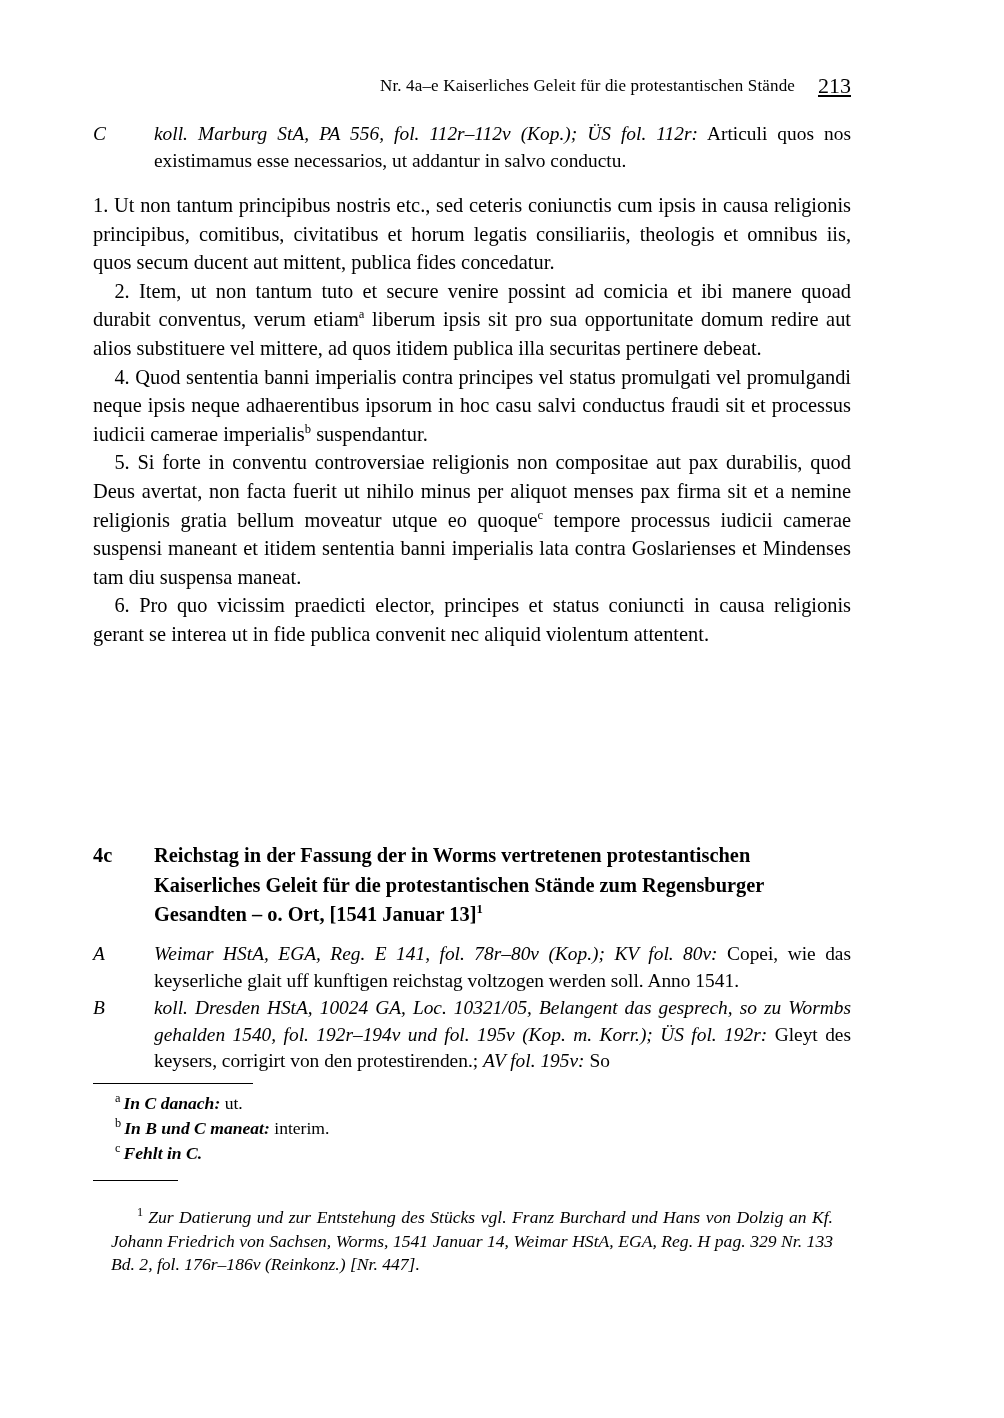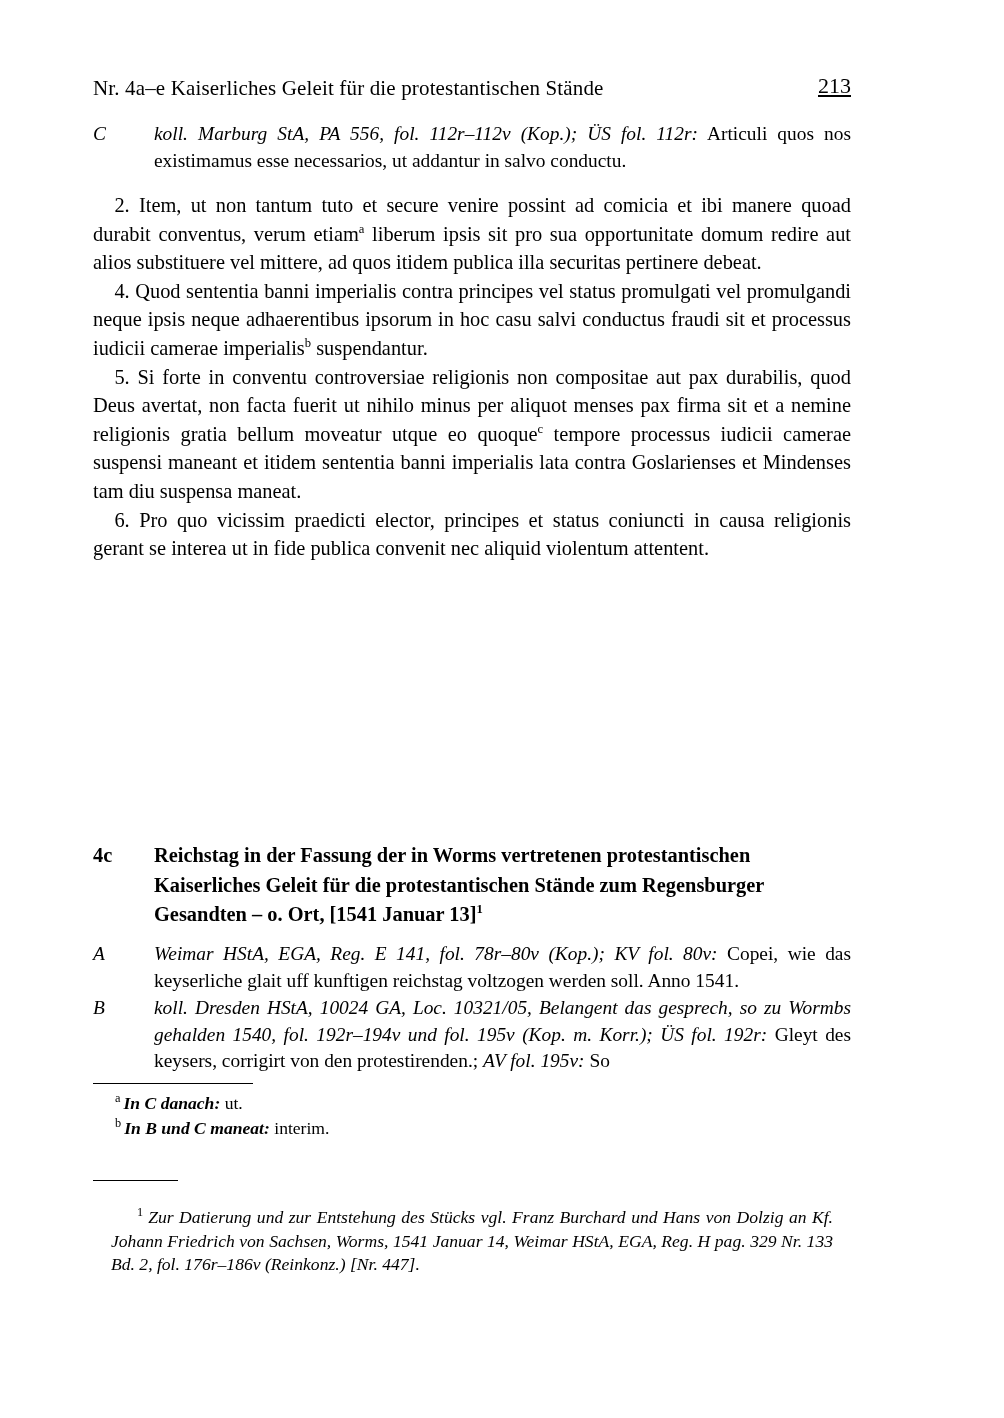--- a/index.html
+++ b/index.html
@@ -25,25 +25,25 @@
   
   .runhead {
     position: absolute;
     left: 93px;
     top: 76px;
     width: 758px;
     height: 26px;
   }
   .runhead-title {
     position: absolute;
-    left: 0;
+    left: 12px;
     top: 0;
     width: 690px;
-    text-align: left;
-    font-size: 21px;
+    text-align: right;
+    font-size: 17px;
     letter-spacing: 0.15px;
     white-space: nowrap;
   }
   .runhead-pageno {
     position: absolute;
     right: 0;
     top: -3px;
     font-size: 22px;
     text-decoration: underline;
   }
@@ -173,20 +173,21 @@
     <div class="runhead-title">Nr. 4a–e Kaiserliches Geleit für die protestantischen Stände</div>
     <div class="runhead-pageno">213</div>
   </div>
 
   <div class="siglum-row" style="top:121px;">
     <div class="siglum-label">C</div>
     <div class="siglum-text"><i>koll. Marburg StA, PA 556, fol. 112r–112v (Kop.); ÜS fol. 112r:</i><span> Articuli quos nos existimamus esse necessarios, ut addantur in salvo conductu.</span></div>
   </div>
 
   <div class="block body-text" style="top:191px;">
+    <p class="noindent">1. Ut non tantum principibus nostris etc., sed ceteris coniunctis cum ipsis in causa religionis principibus, comitibus, civitatibus et horum legatis consiliariis, theologis et omnibus iis, quos secum ducent aut mittent, publica fides conce­datur.</p>
     <p><span>2. Item, ut non tantum tuto et secure venire possint ad comicia et ibi manere quoad durabit conventus, verum etiam</span><sup>a</sup><span> liberum ipsis sit pro sua opportunitate domum redire aut alios substituere vel mittere, ad quos itidem publica illa securitas pertinere debeat.</span></p>
     <p><span>4. Quod sententia banni imperialis contra principes vel status promulgati vel promulgandi neque ipsis neque adhaerentibus ipsorum in hoc casu salvi conductus fraudi sit et processus iudicii camerae imperialis</span><sup>b</sup><span> suspendantur.</span></p>
     <p><span>5. Si forte in conventu controversiae religionis non compositae aut pax durabilis, quod Deus avertat, non facta fuerit ut nihilo minus per aliquot menses pax firma sit et a nemine religionis gratia bellum moveatur utque eo quoque</span><sup>c</sup><span> tempore processus iudicii camerae suspensi maneant et itidem sententia banni imperialis lata contra Goslarienses et Mindenses tam diu suspensa maneat.</span></p>
     <p>6. Pro quo vicissim praedicti elector, principes et status coniuncti in causa religionis gerant se interea ut in fide publica convenit nec aliquid violentum attentent.</p>
   </div>
 
   <div class="heading-row" style="top:841px;">
     <div class="heading-num">4c</div>
     <div class="heading-text">
       <div>Reichstag in der Fassung der in Worms vertretenen protestantischen</div>
@@ -203,20 +204,21 @@
   <div class="siglum-row" style="top:995px;">
     <div class="siglum-label">B</div>
     <div class="siglum-text"><i>koll. Dresden HStA, 10024 GA, Loc. 10321/05, Belangent das gesprech, so zu Wormbs gehalden 1540, fol. 192r–194v und fol. 195v (Kop. m. Korr.); ÜS fol. 192r:</i><span> Gleyt des keysers, corrigirt von den protestirenden.; </span><i>AV fol. 195v:</i><span> So</span></div>
   </div>
 
   <div class="fn-rule" style="top:1083px; width:160px;"></div>
 
   <div class="fn-letters" style="top:1091px;">
     <div class="fn-line"><span class="fn-mark">a</span><i>In C danach:</i><span> ut.</span></div>
     <div class="fn-line"><span class="fn-mark">b</span><i>In B und C maneat:</i><span> interim.</span></div>
+    <div class="fn-line"><span class="fn-mark">c</span><i>Fehlt in C.</i><span></span></div>
   </div>
 
   <div class="fn-rule" style="top:1180px; width:85px;"></div>
 
   <div class="fn-numeric" style="top:1188px;">
     <p><span class="fn-mark">1</span><span>Zur Datierung und zur Entstehung des Stücks vgl. Franz Burchard und Hans von Dolzig an Kf. Johann Friedrich von Sachsen, Worms, 1541 Januar 14, Weimar HStA, EGA, Reg. H pag. 329 Nr. 133 Bd. 2, fol. 176r–186v (Reinkonz.) [Nr. 447].</span></p>
   </div>
 
 </div>
 

